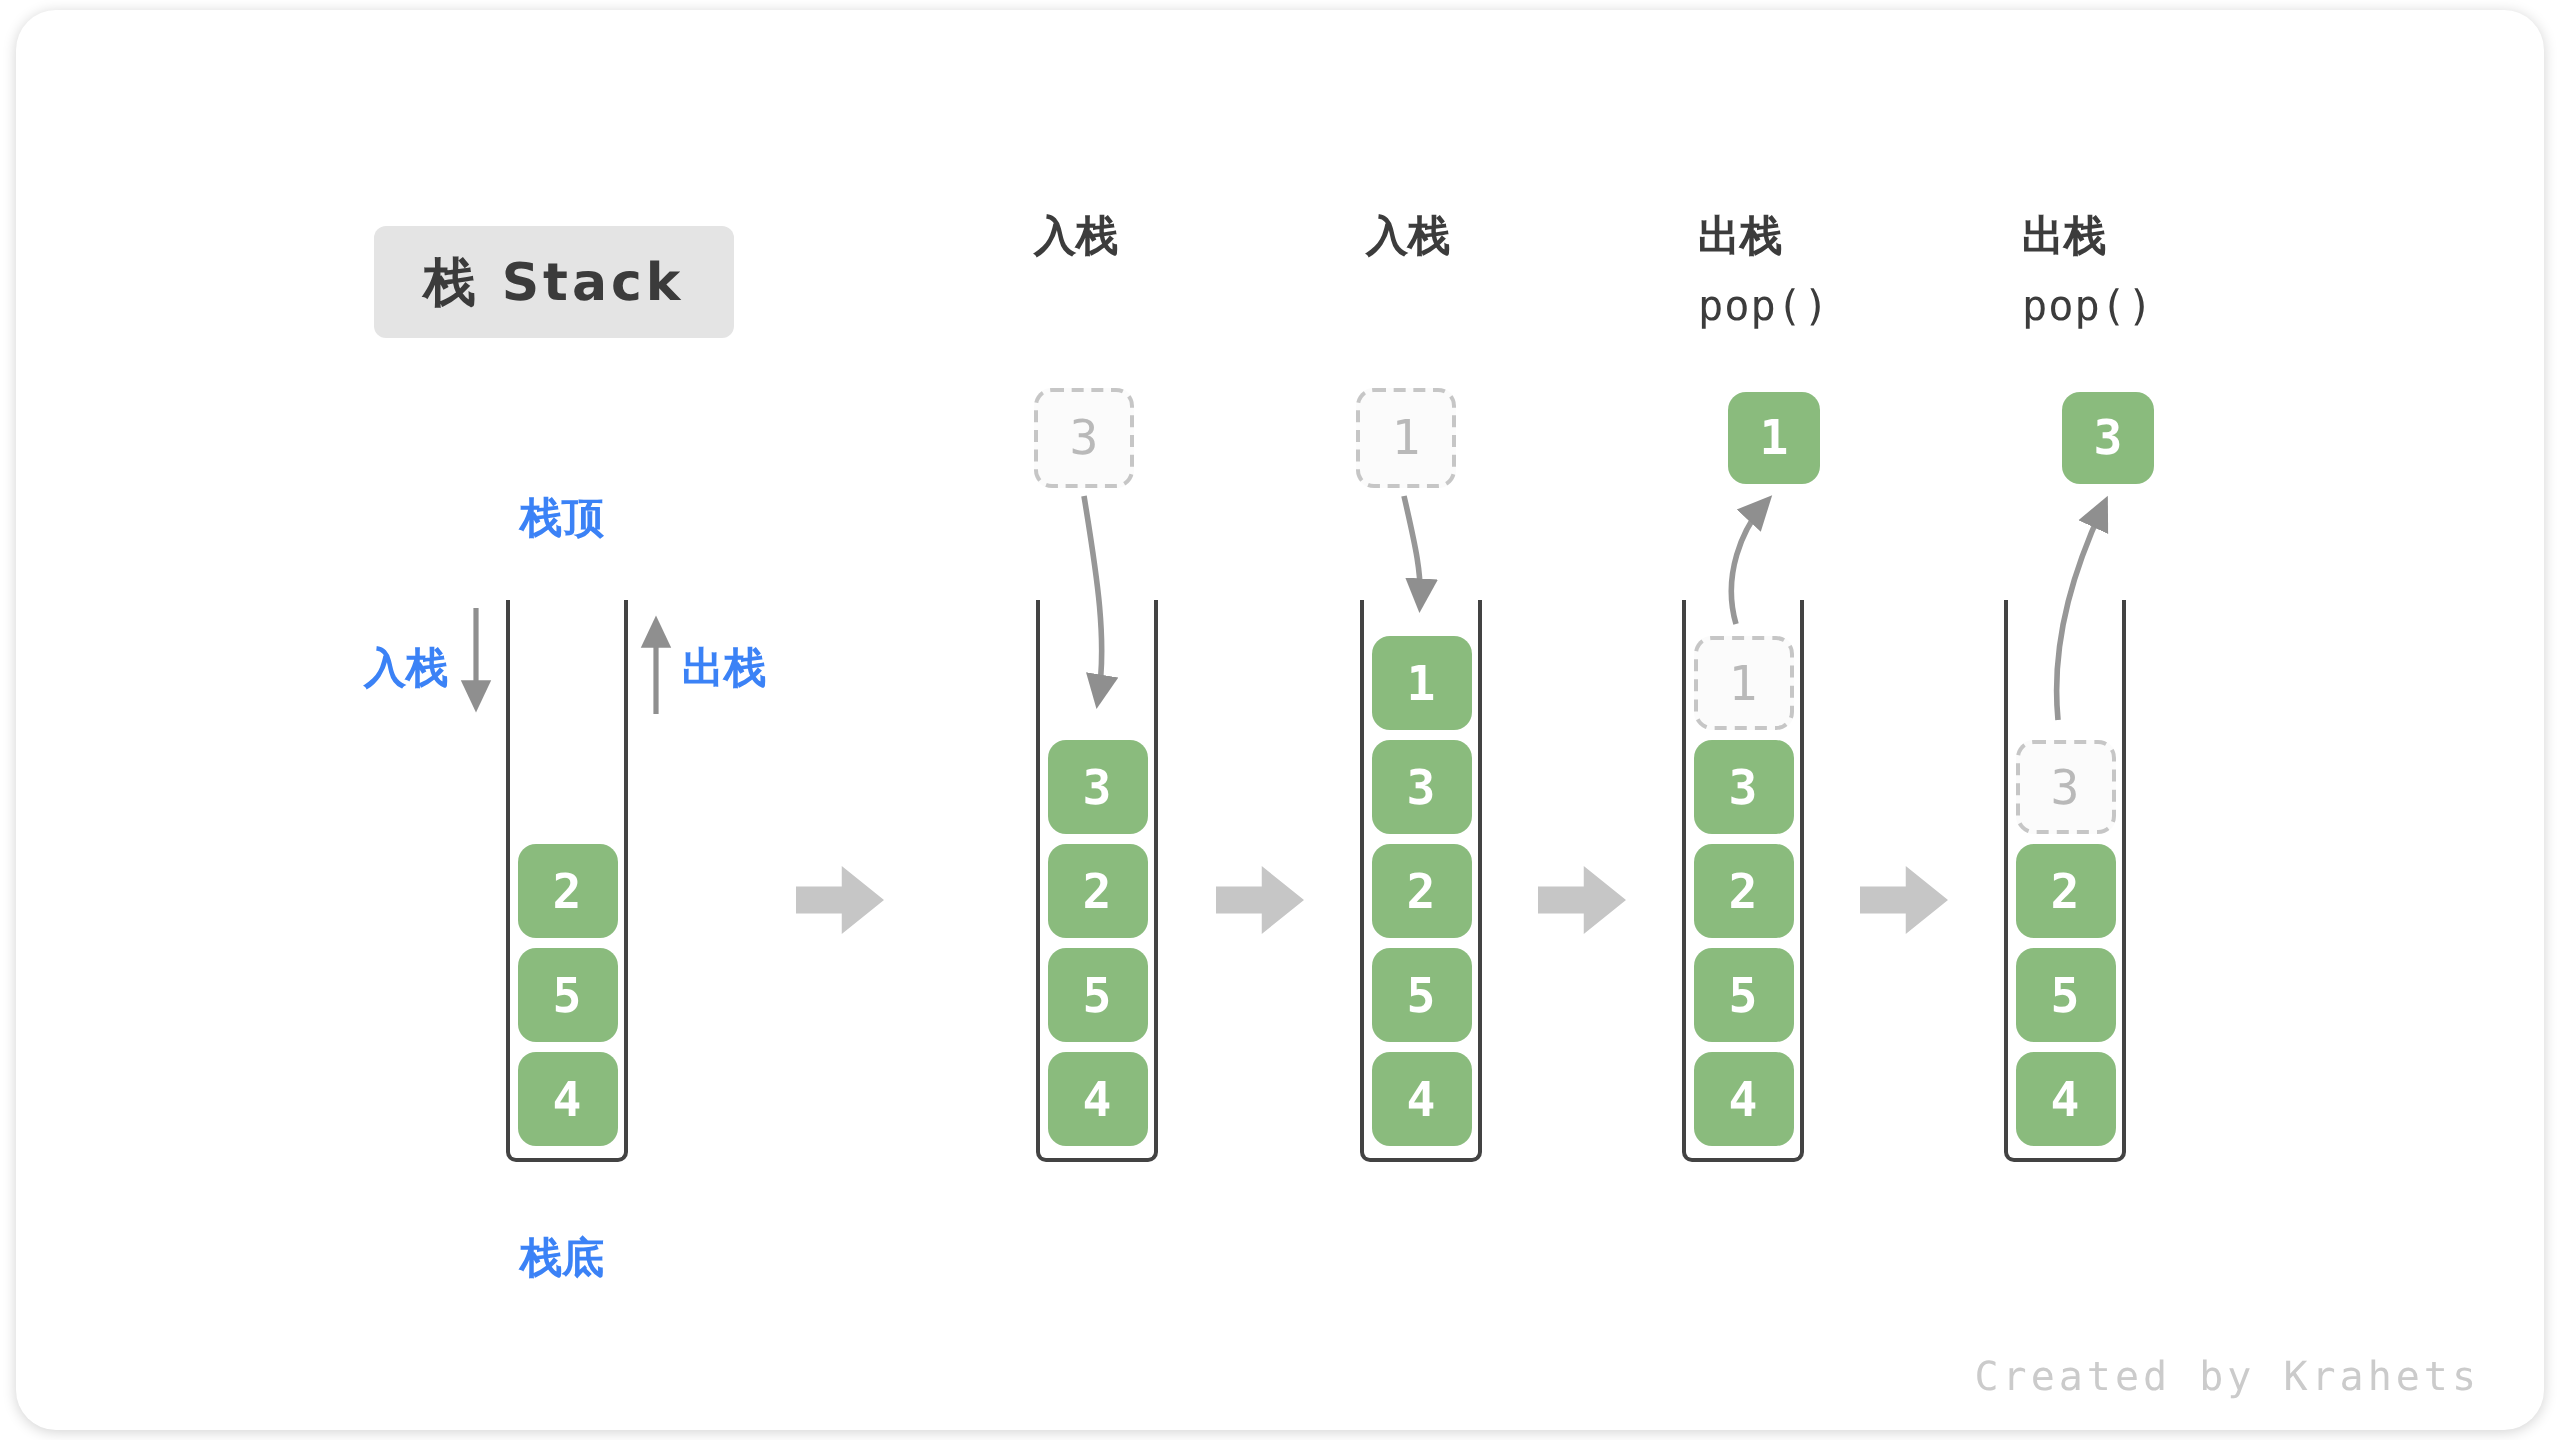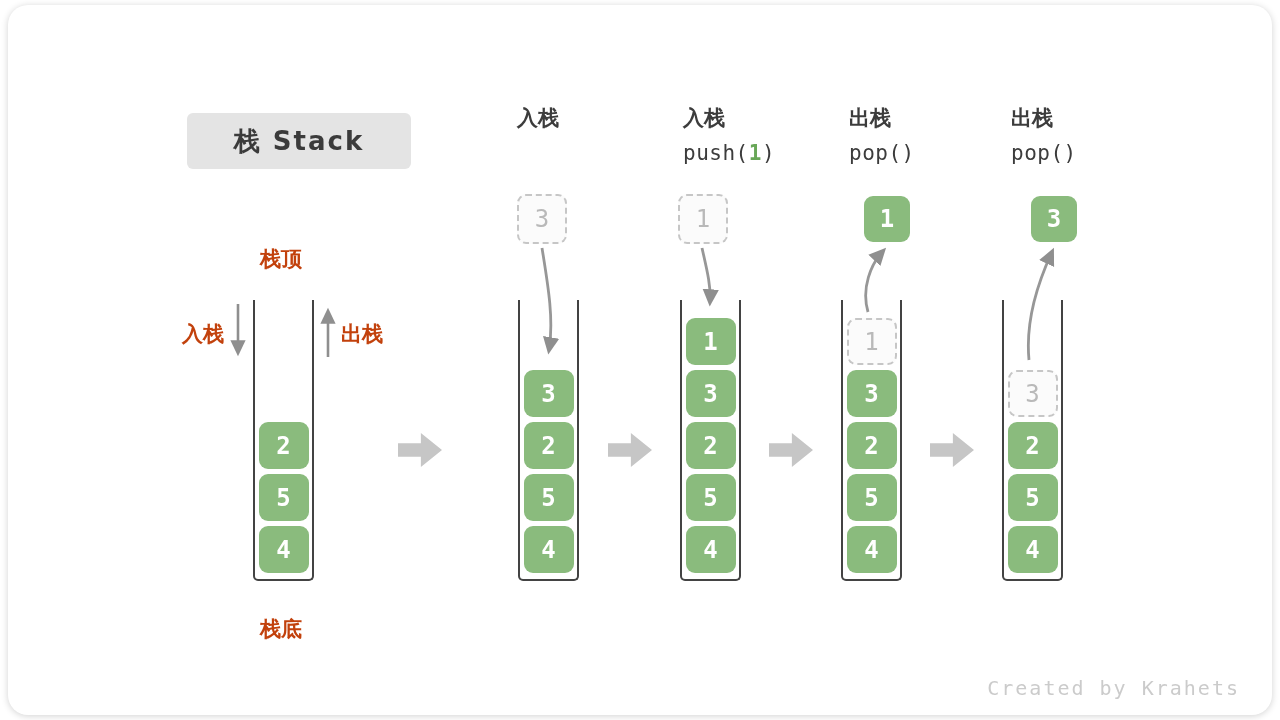--- a/index.html
+++ b/index.html
@@ -14,42 +14,42 @@
     position: absolute;
     left: 8px; top: 5px; right: 8px; bottom: 5px;
     background: #ffffff;
     border-radius: 20px;
     box-shadow: 0 1px 7px rgba(0,0,0,0.18);
   }
   .abs { position: absolute; }
 
   
   .title-box {
-    left: 187px; top: 113px; width: 224px; height: 56px;
+    left: 187px; top: 113px; width: 180px; height: 56px;
     background: #e4e4e4;
     border-radius: 6px;
     display: flex; align-items: center; justify-content: center;
     font-size: 26px; font-weight: bold;
     letter-spacing: 2px;
     color: #3b3b3b;
   }
 
   
   .op { top: 104px; width: 160px; }
   .op .cn { font-size: 21px; font-weight: bold; color: #3c3c3c; }
   .op .code {
     margin-top: 9px;
     font-family: "DejaVu Sans Mono", monospace;
     font-size: 21px; font-weight: 500; color: #3c3c3c;
     letter-spacing: 0.5px;
   }
   .op .code .arg { color: #69a758; font-weight: bold; }
 
   
-  .side-label { font-size: 21px; font-weight: bold; color: #c2410c; }
+  .side-label { font-size: 21px; font-weight: bold; color: #3b82f6; }
 
   
   .stack {
     top: 300px; width: 61px; height: 281px;
     border-left: 2px solid #434343;
     border-right: 2px solid #434343;
     border-bottom: 2px solid #434343;
     border-radius: 0 0 5px 5px;
     display: flex; flex-direction: column;
     justify-content: flex-end; align-items: center;
@@ -111,21 +111,20 @@
 
 <div class="abs title-box">
   <span>栈 Stack</span>
 </div>
 
 <div class="abs op" style="left:517px">
   <div class="cn">入栈</div>
 </div>
 <div class="abs op" style="left:683px">
   <div class="cn">入栈</div>
-  <div class="code"><span>push(</span><span class="arg">1</span><span>)</span></div>
 </div>
 <div class="abs op" style="left:849px">
   <div class="cn">出栈</div>
   <div class="code"><span>pop(</span><span class="arg"></span><span>)</span></div>
 </div>
 <div class="abs op" style="left:1011px">
   <div class="cn">出栈</div>
   <div class="code"><span>pop(</span><span class="arg"></span><span>)</span></div>
 </div>
 

